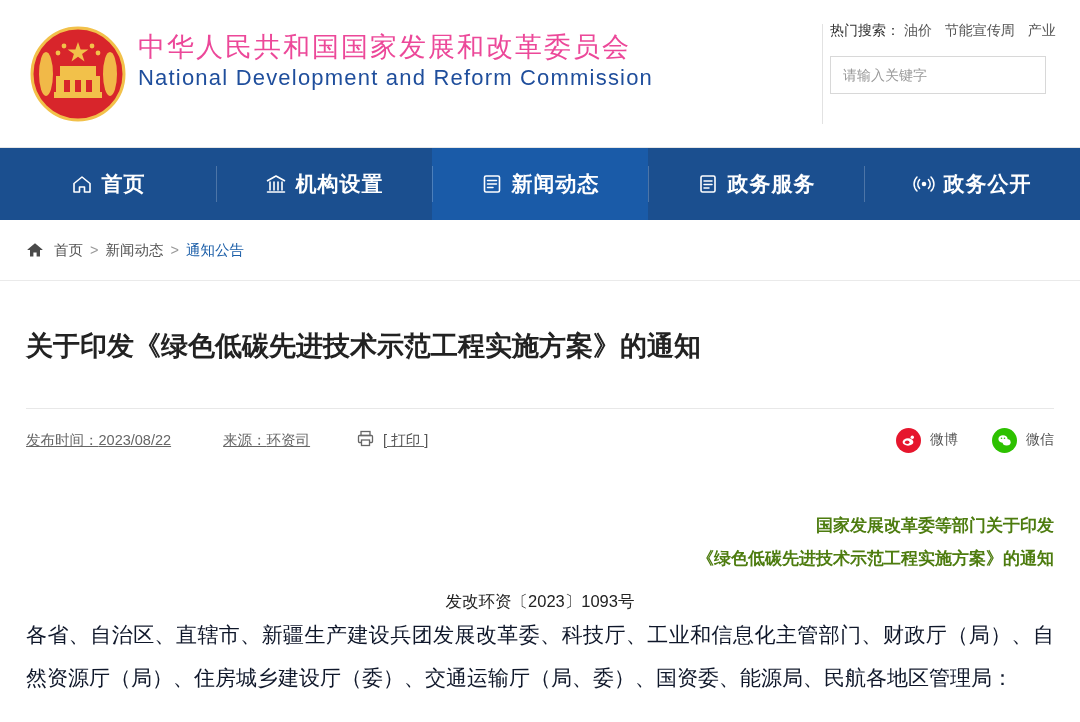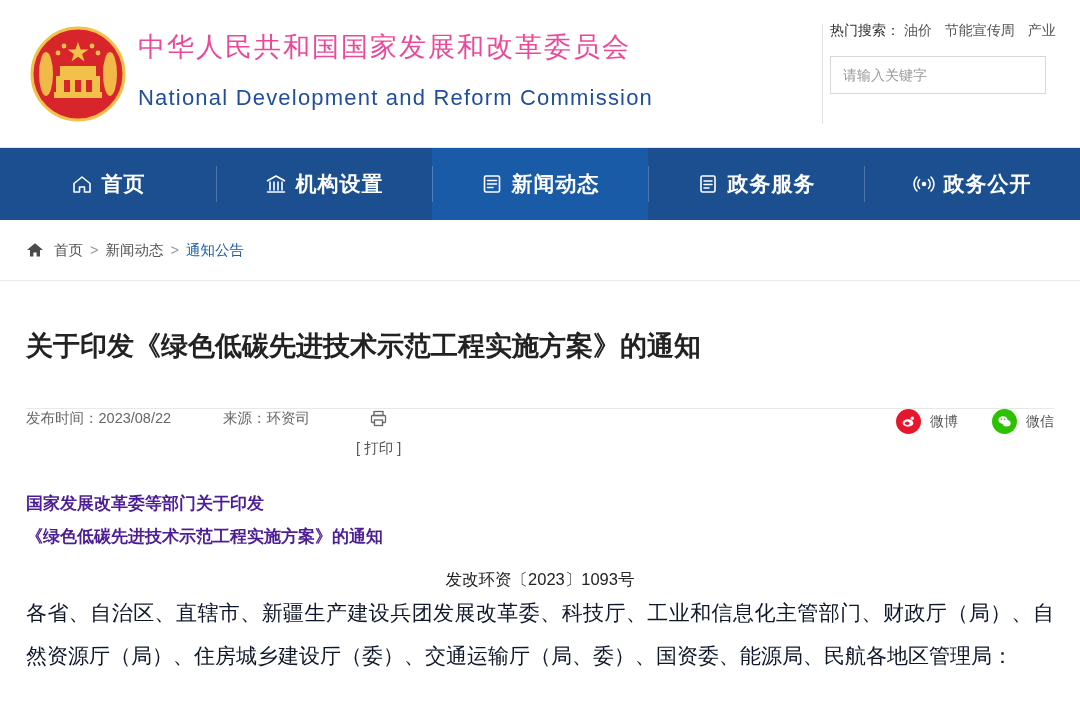--- a/index.html
+++ b/index.html
@@ -42,21 +42,21 @@
     font-weight: normal;
     color: #ec4899;
     letter-spacing: 2px;
     line-height: 1.3;
     white-space: nowrap;
   }
   .title-en {
     font-size: 22px;
     color: #1f4e9c;
     letter-spacing: 1.2px;
-    margin-top: 20px;
+    margin-top: 0;
     white-space: nowrap;
   }
   .title-divider {
     position: absolute;
     left: 822px;
     top: 24px;
     width: 1px;
     height: 100px;
     background: #e2e2e2;
   }
@@ -163,35 +163,35 @@
     color: #222;
     margin: 46px 0 0 0;
     line-height: 1.45;
   }
   .meta-rule {
     margin-top: 42px;
     border-top: 1px solid #e8e8e8;
   }
   .meta {
     display: flex;
-    align-items: flex-start;
+    align-items: center;
     height: 62px;
     font-size: 14.5px;
     color: #666;
     position: relative;
+    text-decoration: underline;
   }
   .meta .m-date { margin-right: 52px; }
   .meta .m-src { margin-right: 46px; }
   .meta .m-print {
     display: inline-flex;
     align-items: center;
     gap: 8px;
     color: #555;
     cursor: pointer;
-    flex-direction: column;
   }
   .share {
     position: absolute;
     right: 0;
     display: flex;
     align-items: center;
     gap: 34px;
   }
   .share-item {
     display: inline-flex;
@@ -207,26 +207,26 @@
     display: inline-flex;
     align-items: center;
     justify-content: center;
     color: #fff;
     font-size: 14px;
   }
   .weibo-dot { background: #e6162d; }
   .weixin-dot { background: #2dc100; }
 
   .body-center {
-    text-align: left;
+    text-align: right;
     font-size: 17px;
     font-weight: bold;
-    color: #4c1d95;
+    color: #4d7c0f;
     line-height: 1.95;
-    margin-top: 16px;
+    margin-top: 38px;
   }
   .doc-no {
     text-align: center;
     font-size: 16.5px;
     color: #222;
     margin-top: 16px;
   }
   .body-para {
     font-size: 21px;
     color: #0f172a;

